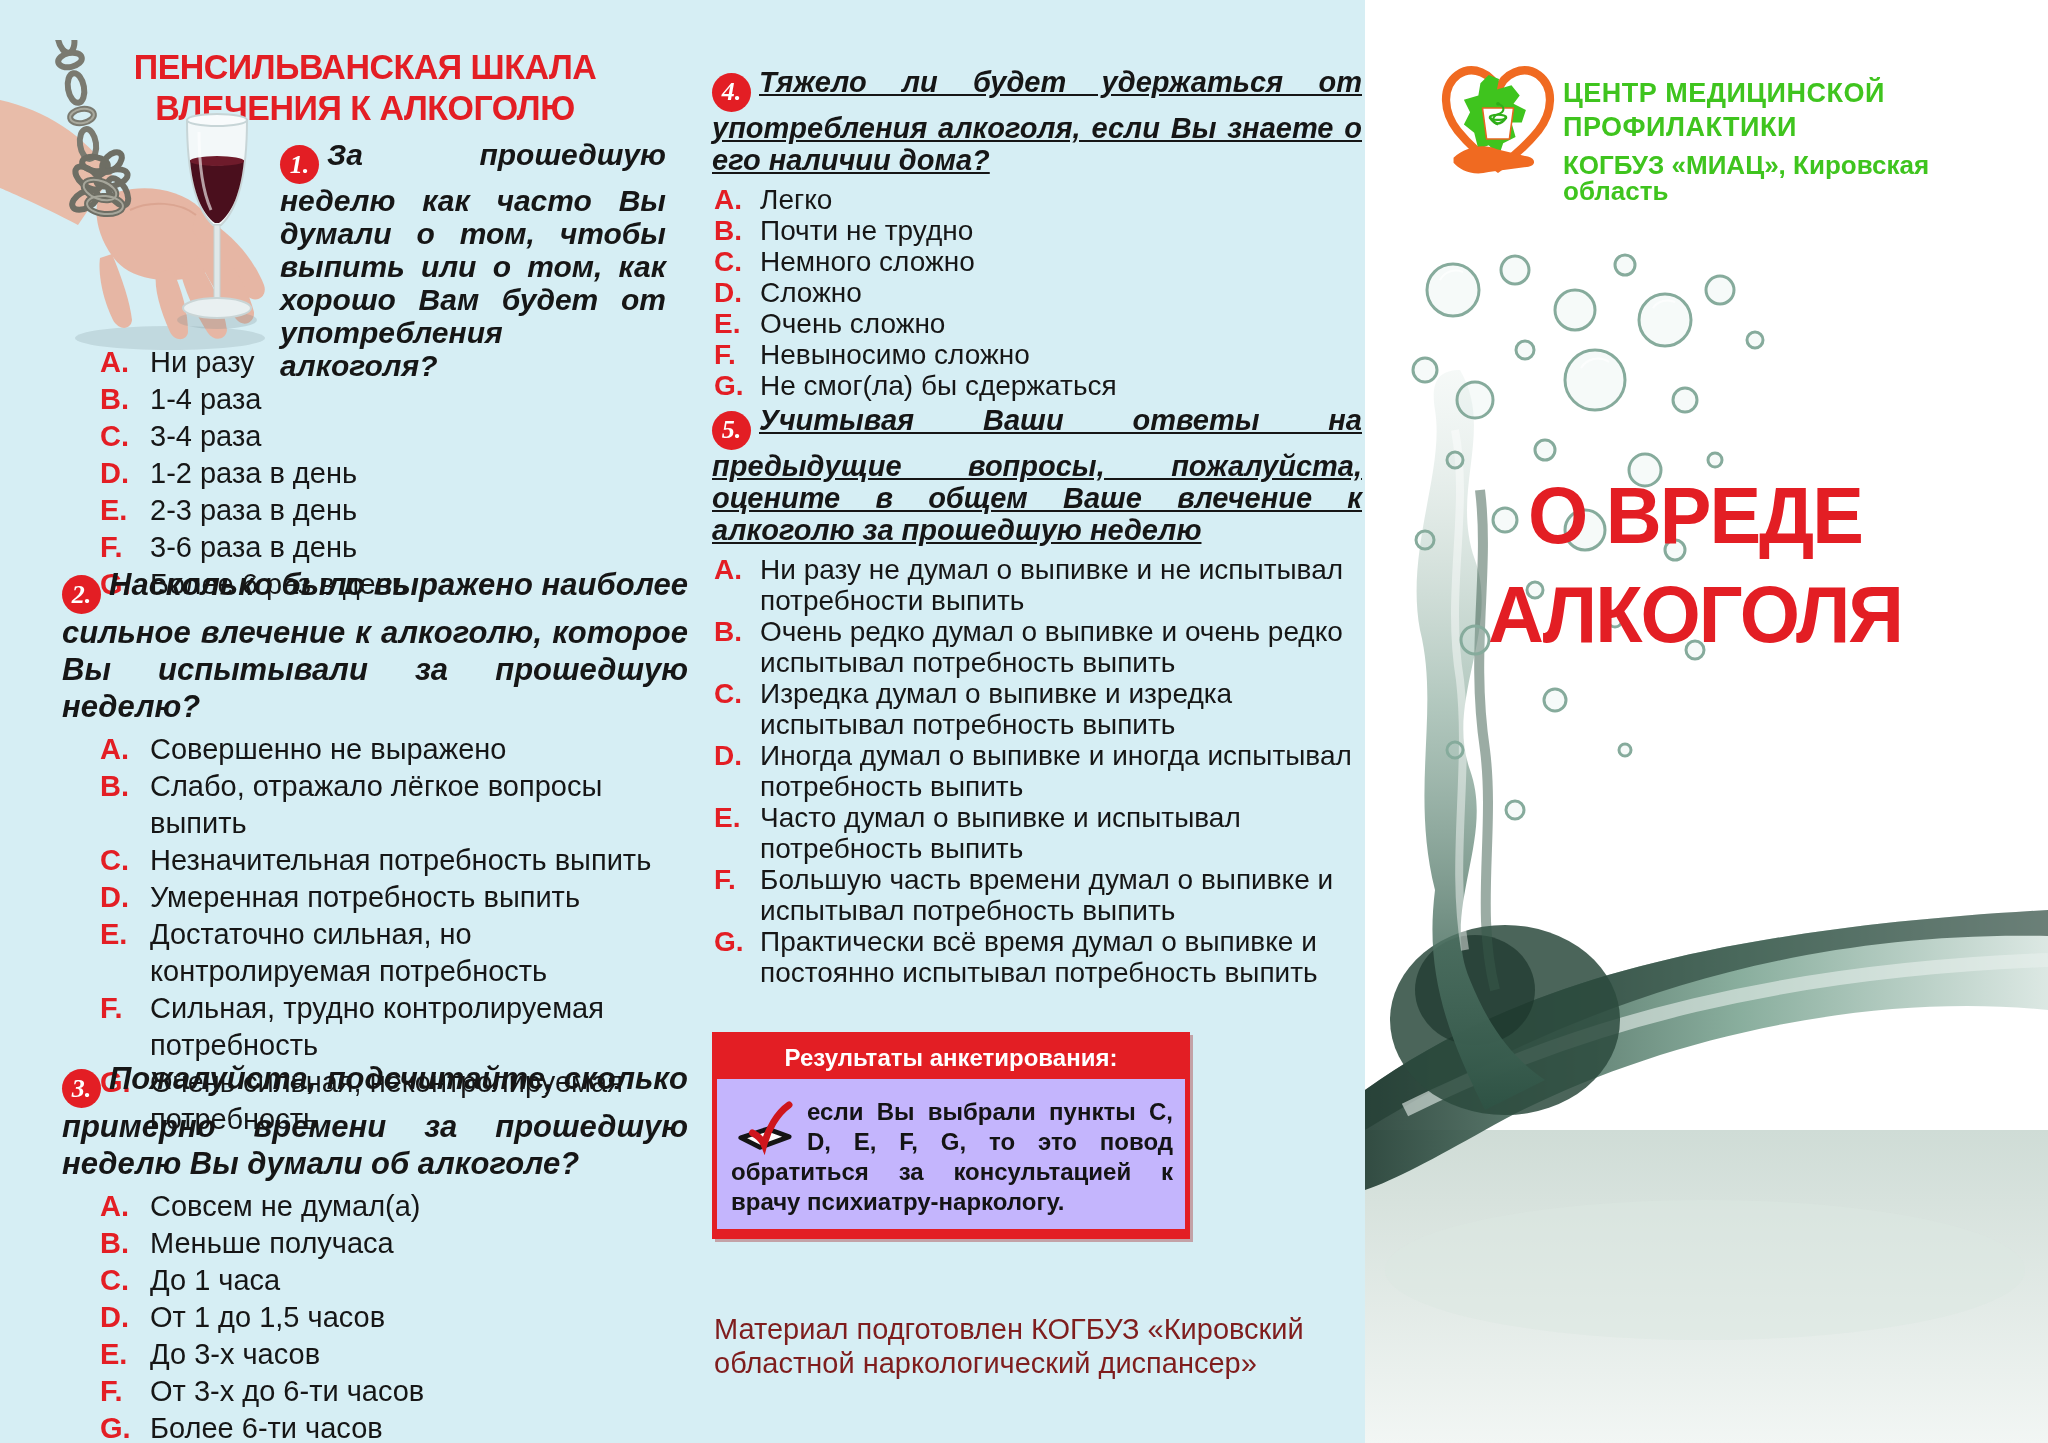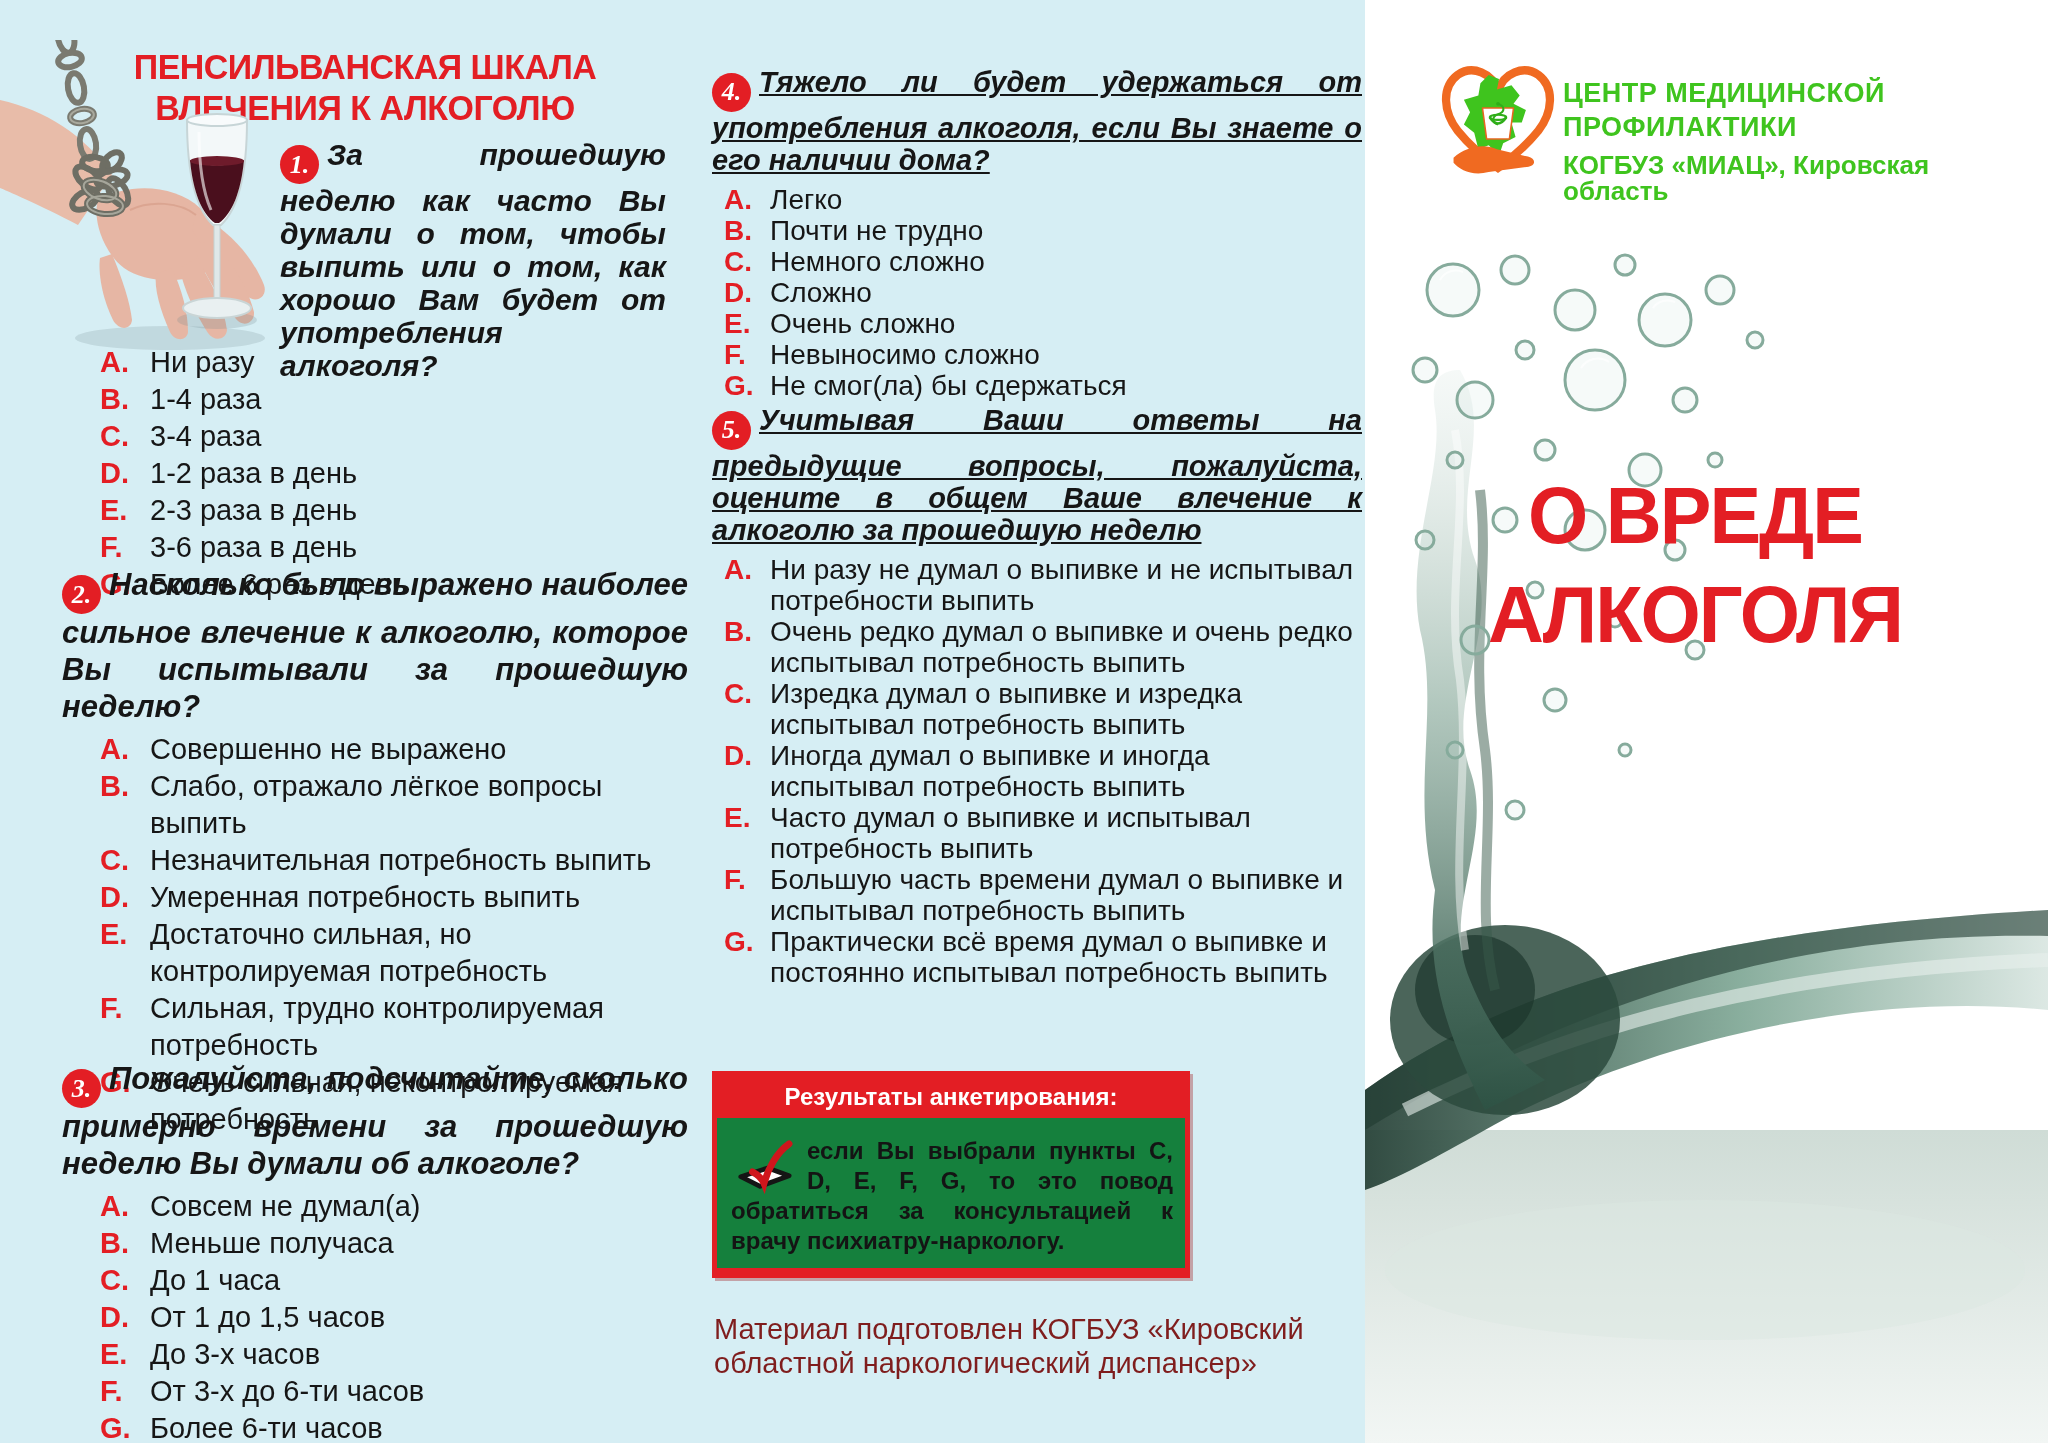--- a/index.html
+++ b/index.html
@@ -35,24 +35,24 @@
   .q3-block { position:absolute; top:1060px; left:0; width:626px; }
   .col-left .q2-block .qhead, .col-left .q3-block .qhead { font-size:31px; line-height:37px; }
   .col-left .q2-block .answers, .col-left .q3-block .answers
     { margin:6px 0 0 38px; width:568px; font-size:29px; line-height:37px; }
 
   
   .q4-block { position:absolute; top:66px; left:0; width:650px; }
   .q5-block { position:absolute; top:404px; left:0; width:650px; }
   .col-mid .qhead { font-size:29px; line-height:32px;text-decoration:underline; }
   .col-mid .answers { margin:8px 0 0 2px; width:645px; font-size:28px; line-height:31px; }
-  .col-mid .answers li { padding-left:46px;margin-left:10px; }
+  .col-mid .answers li { padding-left:46px; }
   .col-mid .answers .ltr { width:46px; margin-left:-46px; }
 
-  .results-box { position:absolute; top:1071px; left:0; width:478px; background:#15803d;
+  .results-box { position:absolute; top:1032px; left:0; width:478px; background:#c4b5fd;
     border:5px solid #e31e24; border-bottom-width:10px; box-shadow:3px 3px 0 rgba(160,20,24,.35); }
   .results-header { background:#e31e24; color:#ffffff; text-align:center; font-weight:700;
     font-size:24px; line-height:26px; padding:8px 4px; }
   .results-body { padding:18px 12px 12px 14px; font-size:24px; line-height:30px; font-weight:700;
     color:#141414; text-align:justify; }
   .checkbox-icon { float:left; width:66px; height:56px; margin:4px 10px 0 0; }
 
   .footer-note { position:absolute; top:1312px; left:2px; width:612px; font-size:29px;
     line-height:34px; color:#7f1d1d; }
 

